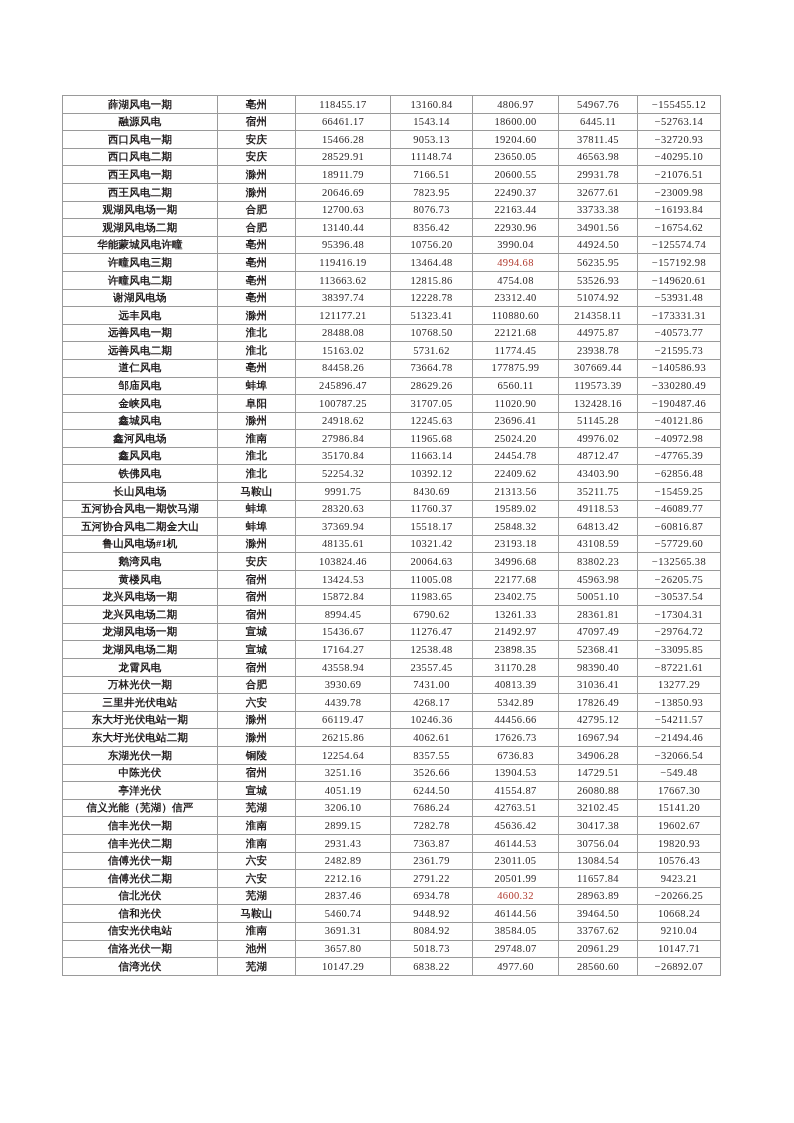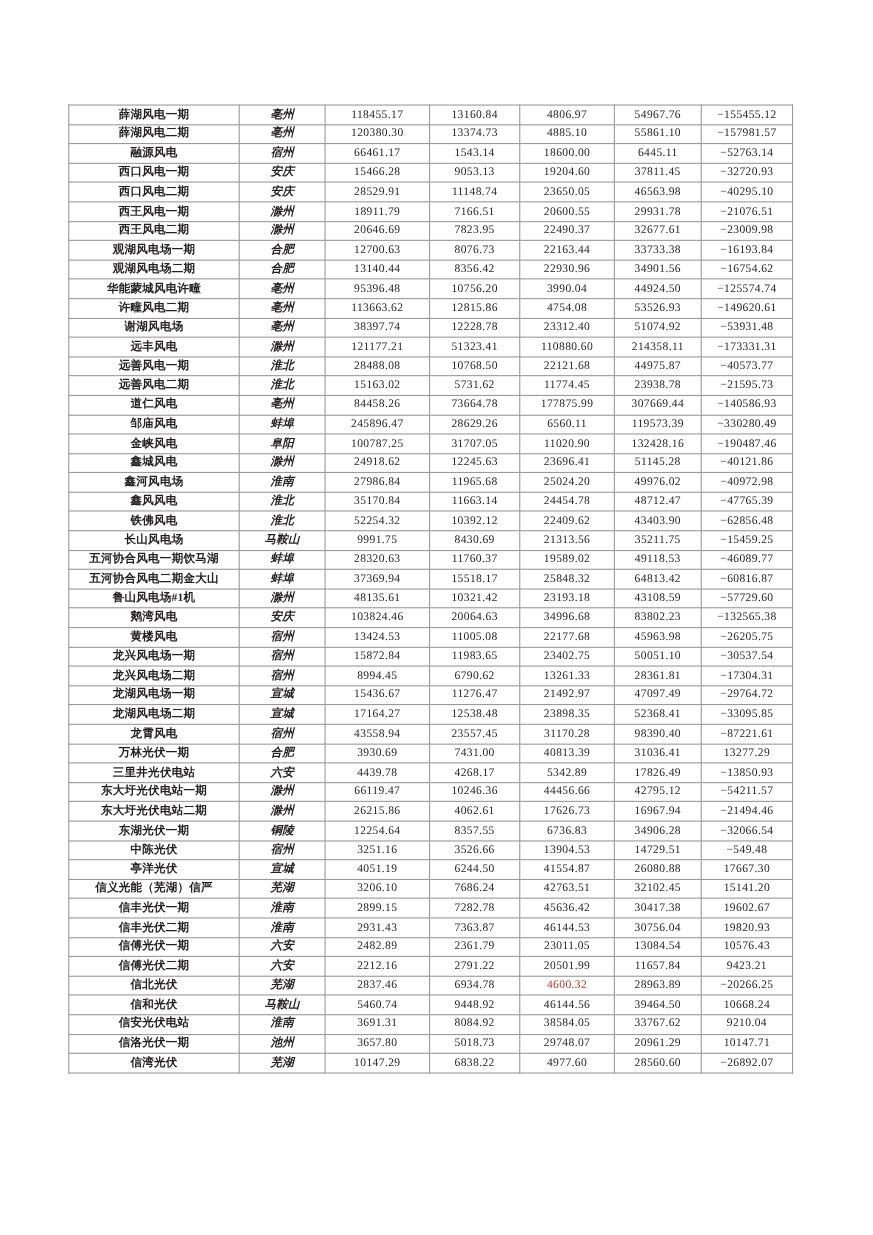--- a/index.html
+++ b/index.html
@@ -51,21 +51,20 @@
     white-space: normal;
     word-break: break-all;
   }
   td.cell-name {
     font-weight: bold;
     letter-spacing: 0.2px;
   }
   td.cell-city {
     font-weight: bold;
     letter-spacing: 0.2px;
-    font-style: italic;
   }
   td.cell-num {
     font-family: "Liberation Serif", "DejaVu Serif", serif;
     letter-spacing: 0.35px;
     white-space: nowrap;
   }
   td.red {
     color: #b03a2e;
   }
   .tall td { height: 29px; margin-top: 12px; }
@@ -89,29 +88,20 @@
           <tr>
             <td class="cell-name">薛湖风电一期</td>
             <td class="cell-city">亳州</td>
             <td class="cell-num">118455.17</td>
             <td class="cell-num">13160.84</td>
             <td class="cell-num">4806.97</td>
             <td class="cell-num">54967.76</td>
             <td class="cell-num">−155455.12</td>
           </tr>
           <tr>
-            <td class="cell-name">薛湖风电二期</td>
-            <td class="cell-city">亳州</td>
-            <td class="cell-num">120380.30</td>
-            <td class="cell-num">13374.73</td>
-            <td class="cell-num">4885.10</td>
-            <td class="cell-num">55861.10</td>
-            <td class="cell-num">−157981.57</td>
-          </tr>
-          <tr>
             <td class="cell-name">融源风电</td>
             <td class="cell-city">宿州</td>
             <td class="cell-num">66461.17</td>
             <td class="cell-num">1543.14</td>
             <td class="cell-num">18600.00</td>
             <td class="cell-num">6445.11</td>
             <td class="cell-num">−52763.14</td>
           </tr>
           <tr>
             <td class="cell-name">西口风电一期</td>
@@ -168,20 +158,29 @@
             <td class="cell-num">−16754.62</td>
           </tr>
           <tr>
             <td class="cell-name">华能蒙城风电许疃</td>
             <td class="cell-city">亳州</td>
             <td class="cell-num">95396.48</td>
             <td class="cell-num">10756.20</td>
             <td class="cell-num">3990.04</td>
             <td class="cell-num">44924.50</td>
             <td class="cell-num">−125574.74</td>
+          </tr>
+          <tr>
+            <td class="cell-name">许疃风电三期</td>
+            <td class="cell-city">亳州</td>
+            <td class="cell-num">119416.19</td>
+            <td class="cell-num">13464.48</td>
+            <td class="cell-num red">4994.68</td>
+            <td class="cell-num">56235.95</td>
+            <td class="cell-num">−157192.98</td>
           </tr>
           <tr>
             <td class="cell-name">许疃风电二期</td>
             <td class="cell-city">亳州</td>
             <td class="cell-num">113663.62</td>
             <td class="cell-num">12815.86</td>
             <td class="cell-num">4754.08</td>
             <td class="cell-num">53526.93</td>
             <td class="cell-num">−149620.61</td>
           </tr>

